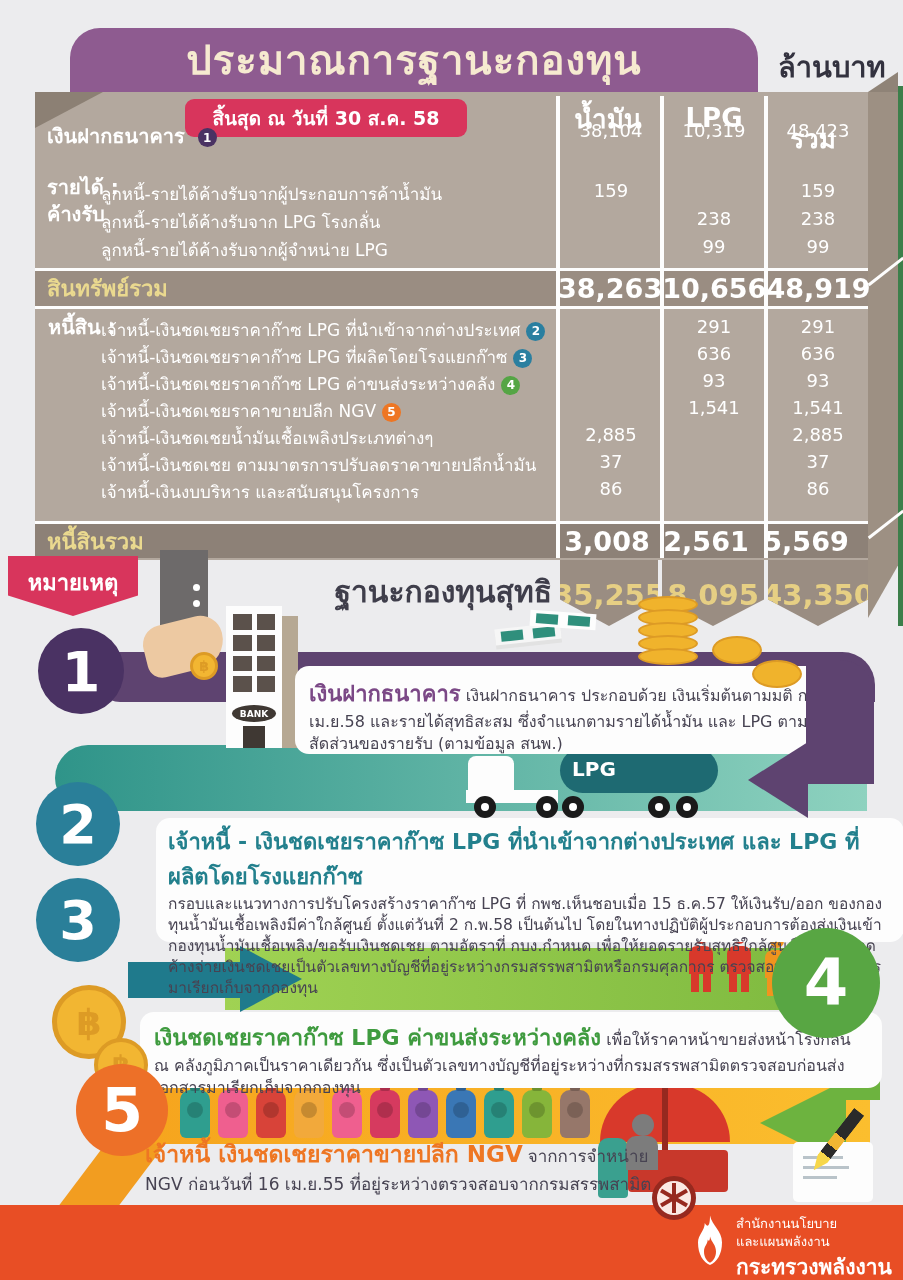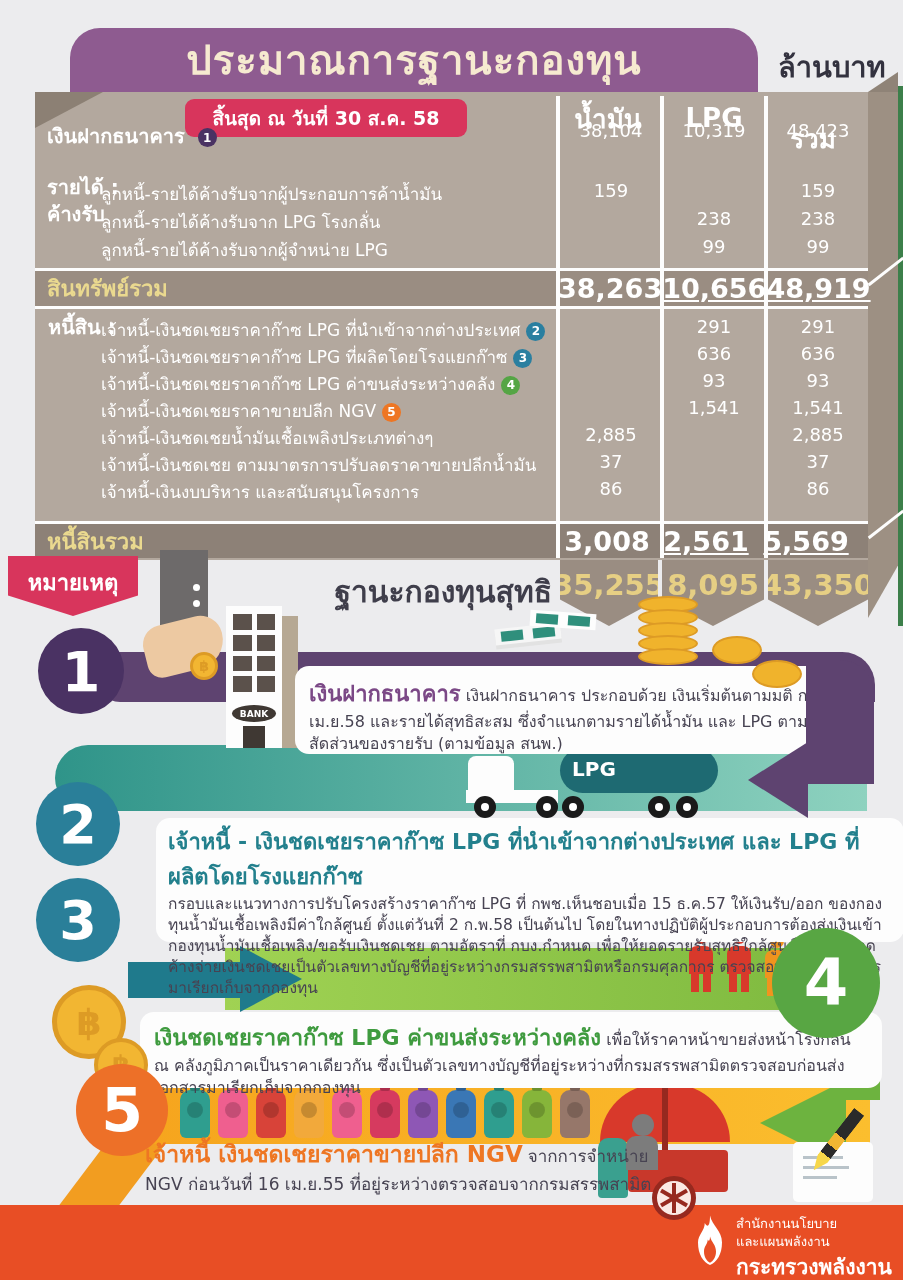--- a/index.html
+++ b/index.html
@@ -27,41 +27,41 @@
   .trow .lbl{flex:0 0 523px;box-sizing:border-box;padding-left:66px;font-size:17px;white-space:nowrap;}
   .trow .gap{flex:0 0 4px;}
   .trow .v{flex:0 0 98px;text-align:center;font-size:18px;}
   .trow .v2{flex:0 0 100px;text-align:center;font-size:18px;}
   .sidelabel{color:#fff;font-weight:bold;font-size:20px;line-height:1.35;z-index:3;}
   .bold-lbl{font-weight:bold;font-size:20px !important;}
   .hline{left:35px;width:833px;height:3px;background:#fdfdfd;z-index:4;}
   .total-row{left:35px;width:833px;display:flex;align-items:center;z-index:3;}
   .total-row .tl{flex:0 0 523px;box-sizing:border-box;padding-left:12px;font-weight:bold;font-size:22px;color:#ead98f;}
   .total-row .tv{flex:0 0 98px;text-align:center;font-size:27px;font-weight:bold;color:#fff;}
-  .total-row .tv2{flex:0 0 100px;text-align:center;font-size:27px;font-weight:bold;color:#fff;text-decoration:underline;}
+  .total-row .tv2{flex:0 0 100px;text-align:center;font-size:27px;font-weight:bold;color:#fff;}
 
   .num-badge{display:inline-flex;align-items:center;justify-content:center;width:19px;height:19px;border-radius:50%;
              color:#fff;font-size:12px;font-weight:bold;vertical-align:middle;margin-left:6px;}
   .bd-purple{background:#4a3263;}
   .bd-teal{background:#2a7fa0;}
   .bd-green{background:#55a545;}
   .bd-orange{background:#ee7623;}
 
   
   .bevel{left:868px;top:92px;width:30px;height:526px;background:#9d9083;z-index:2;
          clip-path:polygon(0 0,100% 0,100% 90%,0 100%);}
   .bevel-top{left:868px;top:72px;width:30px;height:20px;background:#8f8377;
              clip-path:polygon(0 100%,100% 0,100% 100%);z-index:2;}
   .bevel-line{width:44px;height:3px;background:#fdfdfd;transform:rotate(-38deg);z-index:3;}
   .green-edge{left:898px;top:86px;width:5px;height:540px;background:#3c7f4a;z-index:1;}
 
   
   .net-label{left:250px;top:568px;width:302px;text-align:right;font-size:30px;font-weight:bold;color:#3f3e4b;z-index:3;}
   .pent{top:560px;height:66px;background:#9a8d82;clip-path:polygon(0 0,100% 0,100% 60%,50% 100%,0 60%);
-        display:flex;justify-content:center;color:#e6cf84;font-size:29px;font-weight:bold;padding-top:8px;box-sizing:border-box;z-index:3;}
+        display:flex;justify-content:center;color:#e6cf84;font-size:29px;font-weight:bold;padding-top:18px;box-sizing:border-box;z-index:3;}
   .note-ribbon{left:8px;top:556px;width:130px;height:60px;background:#d8355c;
                clip-path:polygon(0 0,100% 0,100% 66%,50% 100%,0 66%);
                display:flex;justify-content:center;padding-top:9px;box-sizing:border-box;
                color:#fff;font-size:22px;font-weight:bold;z-index:4;}
 
   
   .step{border-radius:50%;display:flex;align-items:center;justify-content:center;color:#fff;font-weight:bold;z-index:6;}
 
   
   .band1{left:95px;top:652px;width:780px;height:50px;background:#5e4370;border-radius:26px 34px 0 26px;z-index:2;}

